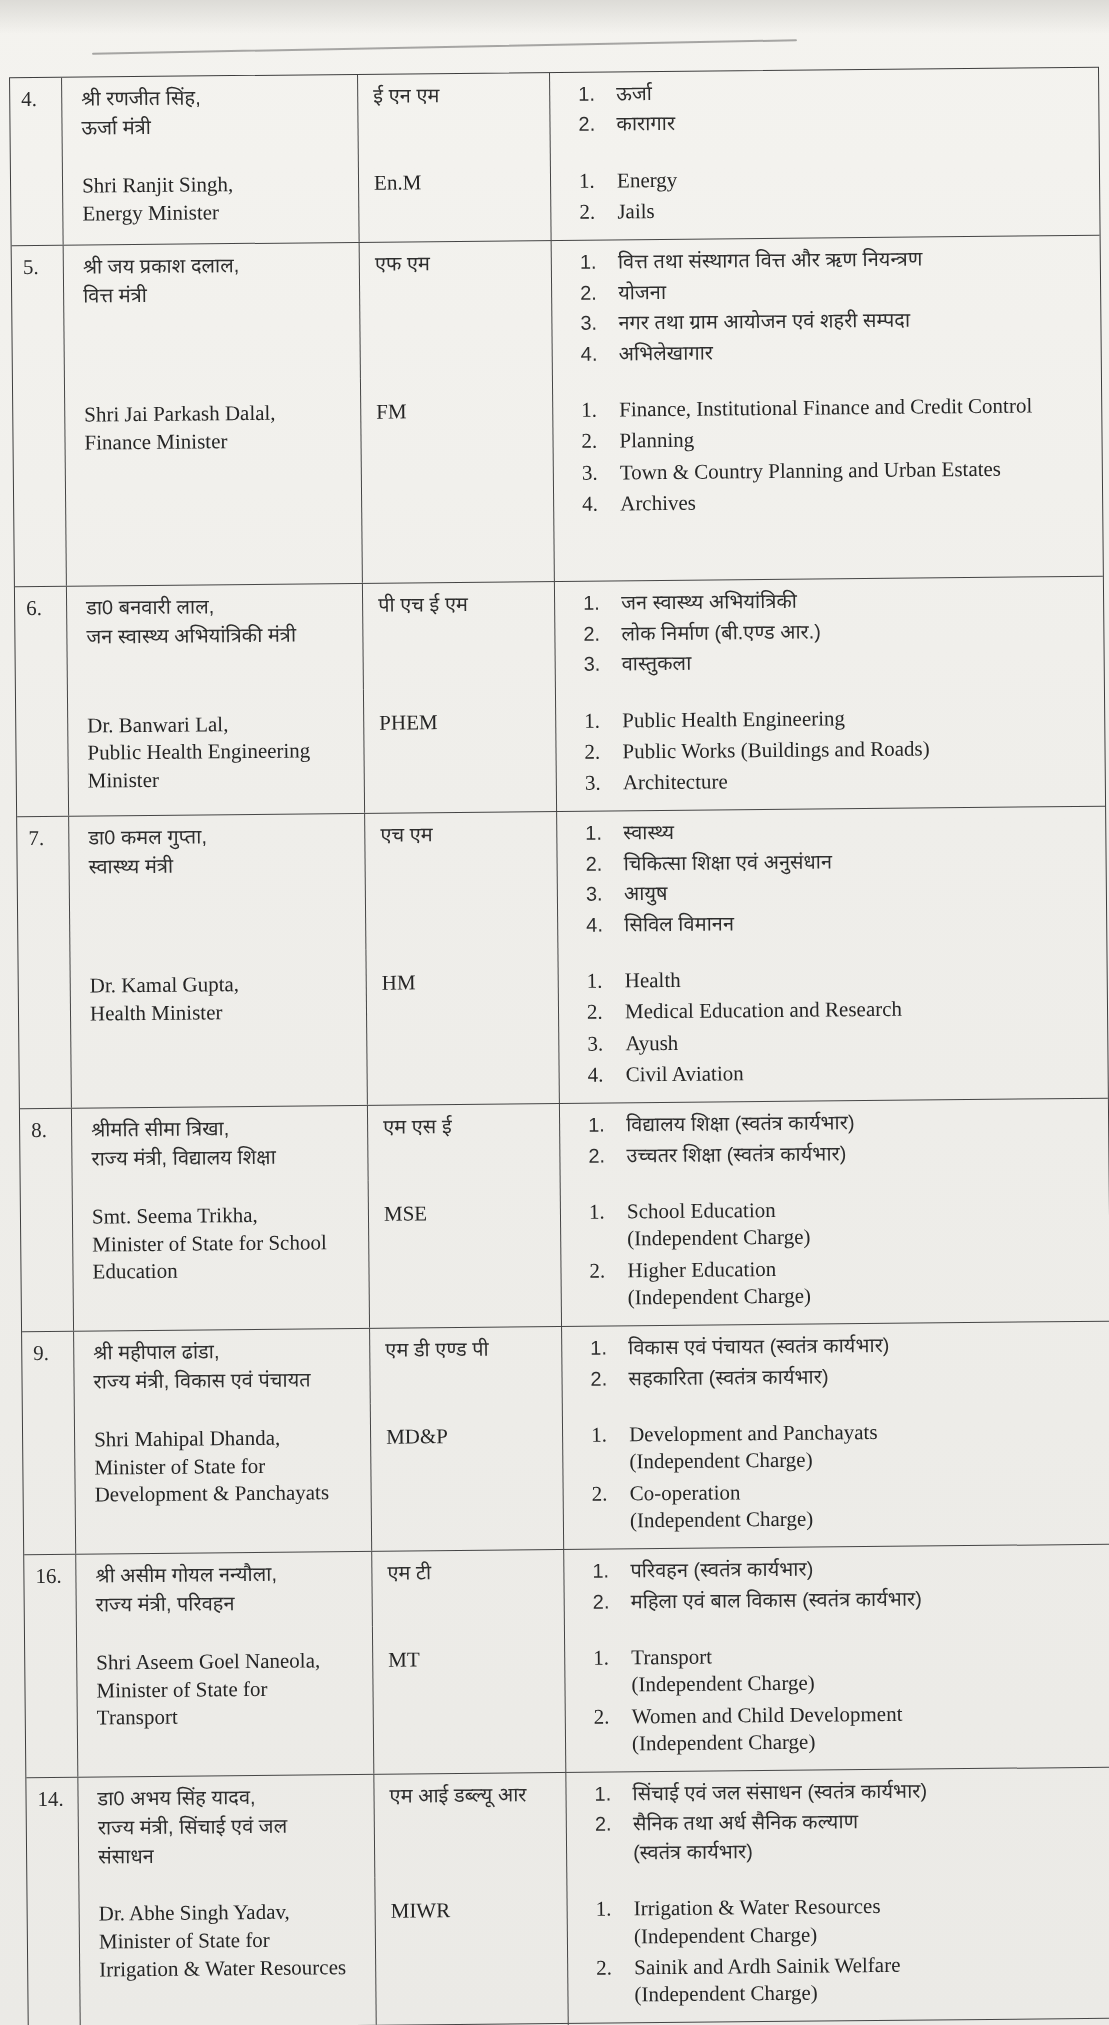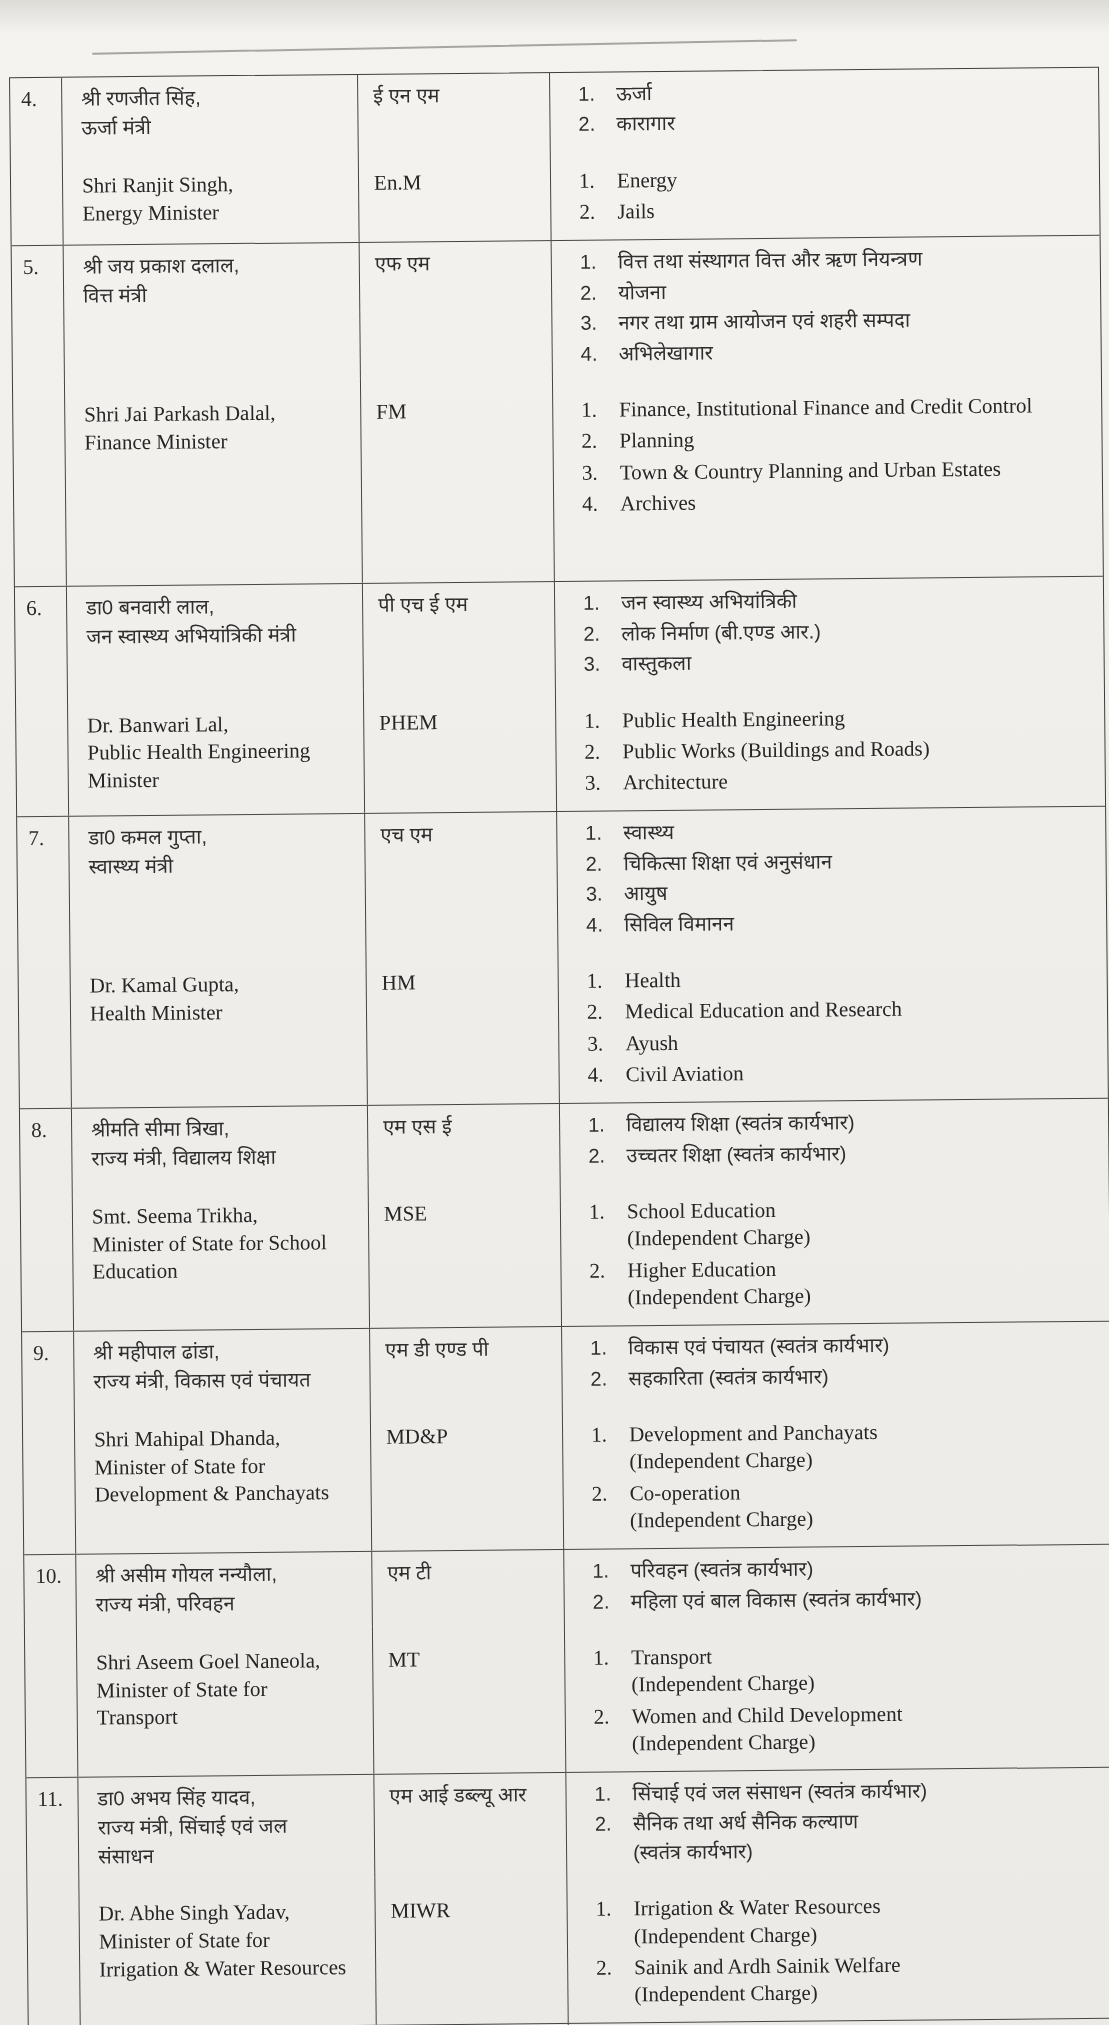--- a/index.html
+++ b/index.html
@@ -291,21 +291,21 @@
             <li>Development and Panchayats
 (Independent Charge)</li>
             <li>Co-operation
 (Independent Charge)</li>
           </ol>
     </div>
   </div>
 
   <div class="row">
     <div class="cell sno">
-      <span>10.</span>
+      <span>16.</span>
     </div>
     <div class="cell c2 band-hi">
       <div class="hi-text">श्री असीम गोयल नन्यौला,
 राज्य मंत्री, परिवहन</div>
     </div>
     <div class="cell c3 band-hi">
       <div class="hi-text">एम टी</div>
     </div>
     <div class="cell c4 band-hi">
       <ol class="depts depts-hi">
@@ -326,21 +326,21 @@
             <li>Transport
 (Independent Charge)</li>
             <li>Women and Child Development
 (Independent Charge)</li>
           </ol>
     </div>
   </div>
 
   <div class="row">
     <div class="cell sno">
-      <span>11.</span>
+      <span>14.</span>
     </div>
     <div class="cell c2 band-hi">
       <div class="hi-text">डा0 अभय सिंह यादव,
 राज्य मंत्री, सिंचाई एवं जल
 संसाधन</div>
     </div>
     <div class="cell c3 band-hi">
       <div class="hi-text">एम आई डब्ल्यू आर</div>
     </div>
     <div class="cell c4 band-hi">

